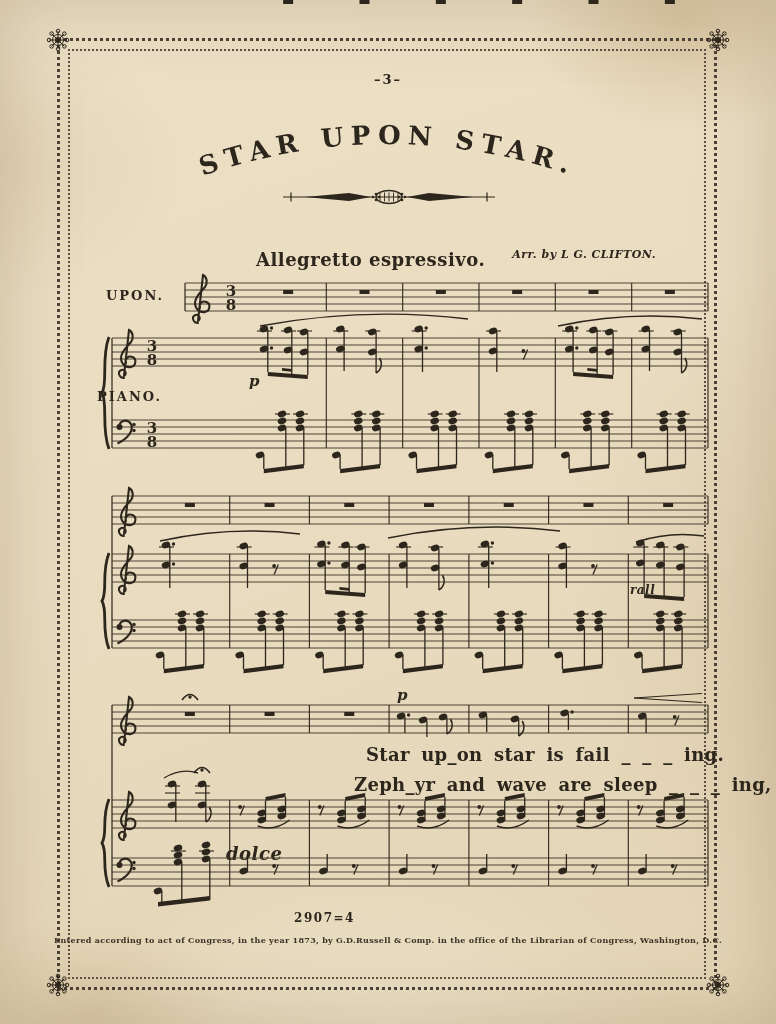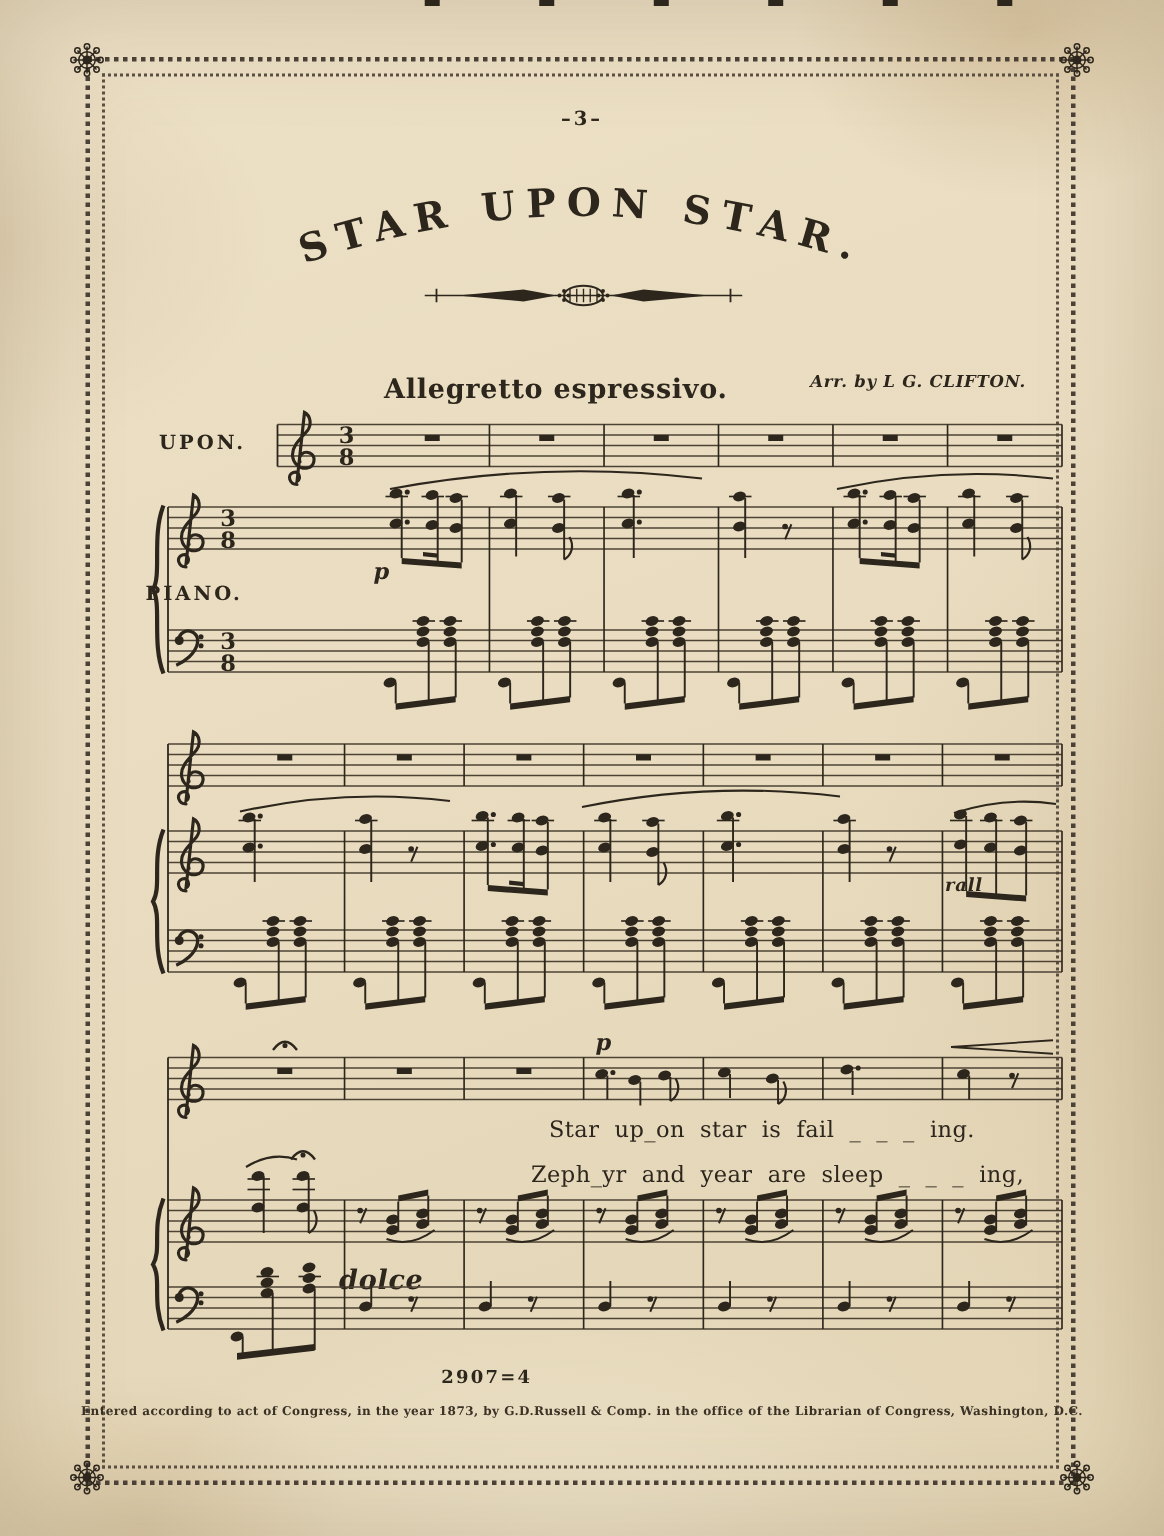--- a/index.html
+++ b/index.html
@@ -21,29 +21,29 @@
   .border-outer{position:absolute;left:57px;top:38px;width:654px;height:946px;
     border:3px dotted #4b4136;}
   .border-inner{position:absolute;inset:8px;border:2px dotted #5a4f40;}
   .rosette{position:absolute;width:28px;height:28px;}
   
   .page-number{left:0;top:72px;width:776px;text-align:center;font-size:13px;font-weight:bold;letter-spacing:2px;}
   .title-arch{left:188px;top:104px;width:400px;height:84px;}
   .title-arch text{font-family:"DejaVu Serif",serif;font-weight:bold;font-size:26px;letter-spacing:7px;fill:var(--ink);}
   .divider{left:283px;top:182px;width:212px;height:30px;}
   .tempo{left:232px;top:249px;font-size:18px;font-weight:bold;letter-spacing:.5px;margin-left:24px;}
-  .arranger{left:524px;top:248px;width:160px;text-align:right;font-size:11px;font-weight:bold;font-style:italic;letter-spacing:.5px;}
+  .arranger{left:496px;top:248px;width:160px;text-align:right;font-size:11px;font-weight:bold;font-style:italic;letter-spacing:.5px;}
   .voice-label{left:106px;top:288px;font-size:13px;font-weight:bold;letter-spacing:2px;}
   .piano-label{left:97px;top:389px;font-size:13px;font-weight:bold;letter-spacing:2px;}
   .dyn{font-style:italic;font-weight:bold;}
   .p1{left:249px;top:372px;font-size:15px;}
   .p2{left:397px;top:686px;font-size:15px;}
   .rall{left:630px;top:583px;font-size:12px;letter-spacing:.5px;}
   .dolce{left:226px;top:843px;font-size:18px;letter-spacing:.5px;}
-  .lyrics{font-size:15px;font-weight:normal;letter-spacing:.3px;word-spacing:5px;white-space:nowrap;}
+  .lyrics{font-size:18px;font-weight:bold;letter-spacing:.3px;word-spacing:5px;white-space:nowrap;}
   .l1{left:366px;top:744px;}
   .l2{left:354px;top:774px;}
   .plate{left:0;top:911px;width:649px;text-align:center;font-size:12px;font-weight:bold;letter-spacing:1.5px;}
   .copyright{left:0;top:935px;width:776px;text-align:center;font-size:8px;font-weight:bold;letter-spacing:.3px;color:#3b3226;}
   #score-svg{position:absolute;left:0;top:0;width:776px;height:1024px;}
   #score-svg text.ts{font-family:"DejaVu Serif",serif;font-weight:bold;font-size:15px;fill:var(--ink);}
 </style>
 </head>
 <body>
 
@@ -175,21 +175,21 @@
 <div class="abs arranger">Arr. by L G. CLIFTON.</div>
 <div class="abs voice-label">UPON.</div>
 <div class="abs piano-label">PIANO.</div>
 
 <div class="abs dyn p1">p</div>
 <div class="abs dyn p2">p</div>
 <div class="abs dyn rall">rall</div>
 <div class="abs dyn dolce">dolce</div>
 
 <div class="abs lyrics l1">Star up_on star is fail _ _ _ ing.</div>
-<div class="abs lyrics l2">Zeph_yr and year are sleep _ _ _ ing,</div>
+<div class="abs lyrics l2">Zeph_yr and wave are sleep _ _ _ ing,</div>
 
 <div class="abs plate">2907=4</div>
 <div class="abs copyright">Entered according to act of Congress, in the year 1873, by G.D.Russell &amp; Comp. in the office of the Librarian of Congress, Washington, D.C.</div>
 
 <svg id="score-svg">
     <g>
       <line x1="185" y1="283" x2="708" y2="283" stroke="#4d4334" stroke-width="1"></line>
       <line x1="185" y1="290" x2="708" y2="290" stroke="#4d4334" stroke-width="1"></line>
       <line x1="185" y1="297" x2="708" y2="297" stroke="#4d4334" stroke-width="1"></line>
       <line x1="185" y1="304" x2="708" y2="304" stroke="#4d4334" stroke-width="1"></line>

